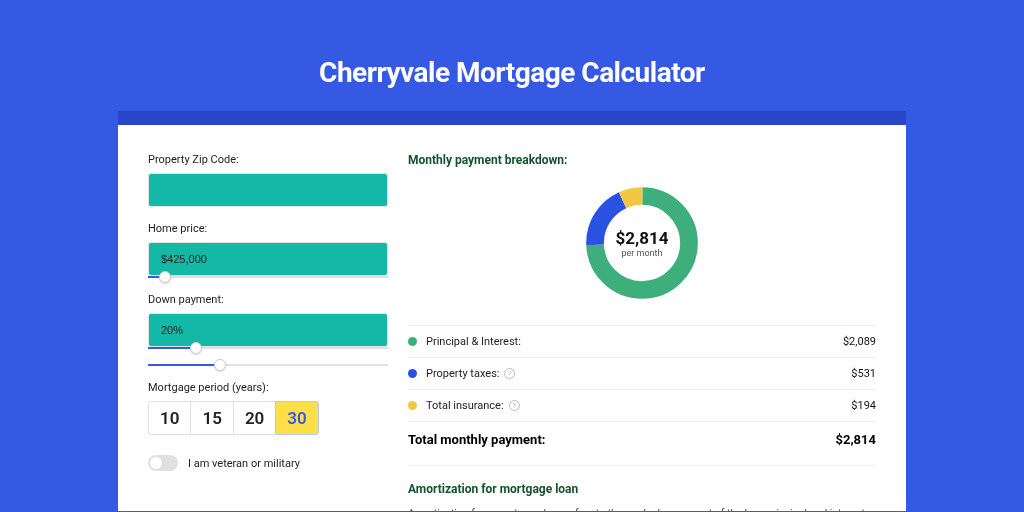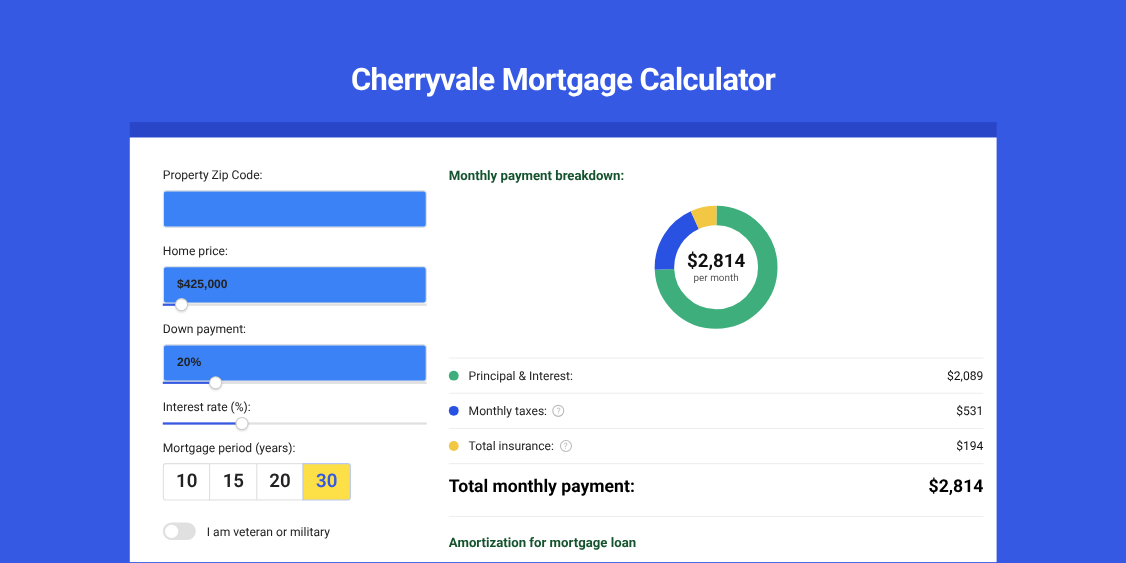--- a/index.html
+++ b/index.html
@@ -27,21 +27,21 @@
   }
   .shadow-strip {
     width: 788px;
     height: 14px;
     background: #2a46c8;
   }
   .card {
     width: 788px;
     background: #fff;
     display: flex;
-    padding: 28px 12px 10px 30px;
+    padding: 28px 30px 10px 30px;
     gap: 20px;
     height: 386px;
     overflow: hidden;
   }
   .left {
     width: 240px;
     flex-shrink: 0;
   }
   .right {
     flex: 1;
@@ -50,25 +50,24 @@
     font-size: 11px;
     color: #222;
     margin-bottom: 7px;
     display: block;
   }
   .input {
     width: 100%;
     height: 34px;
     border: 1px solid #e2e2e2;
     border-radius: 3px;
-    background: #3b82f6;
+    background: #14b8a6;
     padding: 0 12px;
     font-size: 11px;
     color: #222;
-    font-weight: bold;
   }
   .field { margin-bottom: 15px; position: relative; }
   .row2 { display: flex; gap: 8px; }
   .row2 .input:first-child { flex: 1; }
   .row2 .input:last-child { width: 70px; }
   .sliderTrack {
     position: relative;
     height: 2px;
     background: #e0e0e0;
     margin-top: 0px;
@@ -180,21 +179,21 @@
     margin-right: 9px;
     flex-shrink: 0;
   }
   .legendLabel { color: #222; }
   .legendVal { margin-left: auto; color: #111; font-weight: 400; }
   .totalRow {
     display: flex;
     align-items: center;
     padding: 10px 0;
     border-top: 1px solid #eee;
-    font-size: 16px;
+    font-size: 13px;
     font-weight: 700;
   }
   .totalRow span:last-child { margin-left: auto; }
   .info {
     display: inline-flex;
     width: 11px;
     height: 11px;
     border: 1px solid #bbb;
     border-radius: 50%;
     color: #bbb;
@@ -240,21 +239,20 @@
         <div class="row2">
           <input class="input" value="20%" style="">
         </div>
         <div class="sliderTrack">
           <div class="sliderFill" style="width:20%"></div>
           <div class="sliderThumb" style="left:20%"></div>
         </div>
       </div>
 
       <div class="field">
-        <label class="lbl">Interest rate (%):</label>
         <div class="sliderTrack">
           <div class="sliderFill" style="width:30%"></div>
           <div class="sliderThumb" style="left:30%"></div>
         </div>
       </div>
 
       <div class="field">
         <label class="lbl">Mortgage period (years):</label>
         <div class="periods">
           <div class="period">10</div>
@@ -289,21 +287,21 @@
         </div>
       </div>
 
       <div class="legendRow">
         <span class="dot" style="background:#3eaf7c"></span>
         <span class="legendLabel">Principal &amp; Interest:</span>
         <span class="legendVal">$2,089</span>
       </div>
       <div class="legendRow">
         <span class="dot" style="background:#2952e3"></span>
-        <span class="legendLabel">Monthly taxes:</span>
+        <span class="legendLabel">Property taxes:</span>
         <span class="info">?</span>
         <span class="legendVal">$531</span>
       </div>
       <div class="legendRow">
         <span class="dot" style="background:#f2c744"></span>
         <span class="legendLabel">Total insurance:</span>
         <span class="info">?</span>
         <span class="legendVal">$194</span>
       </div>
 

